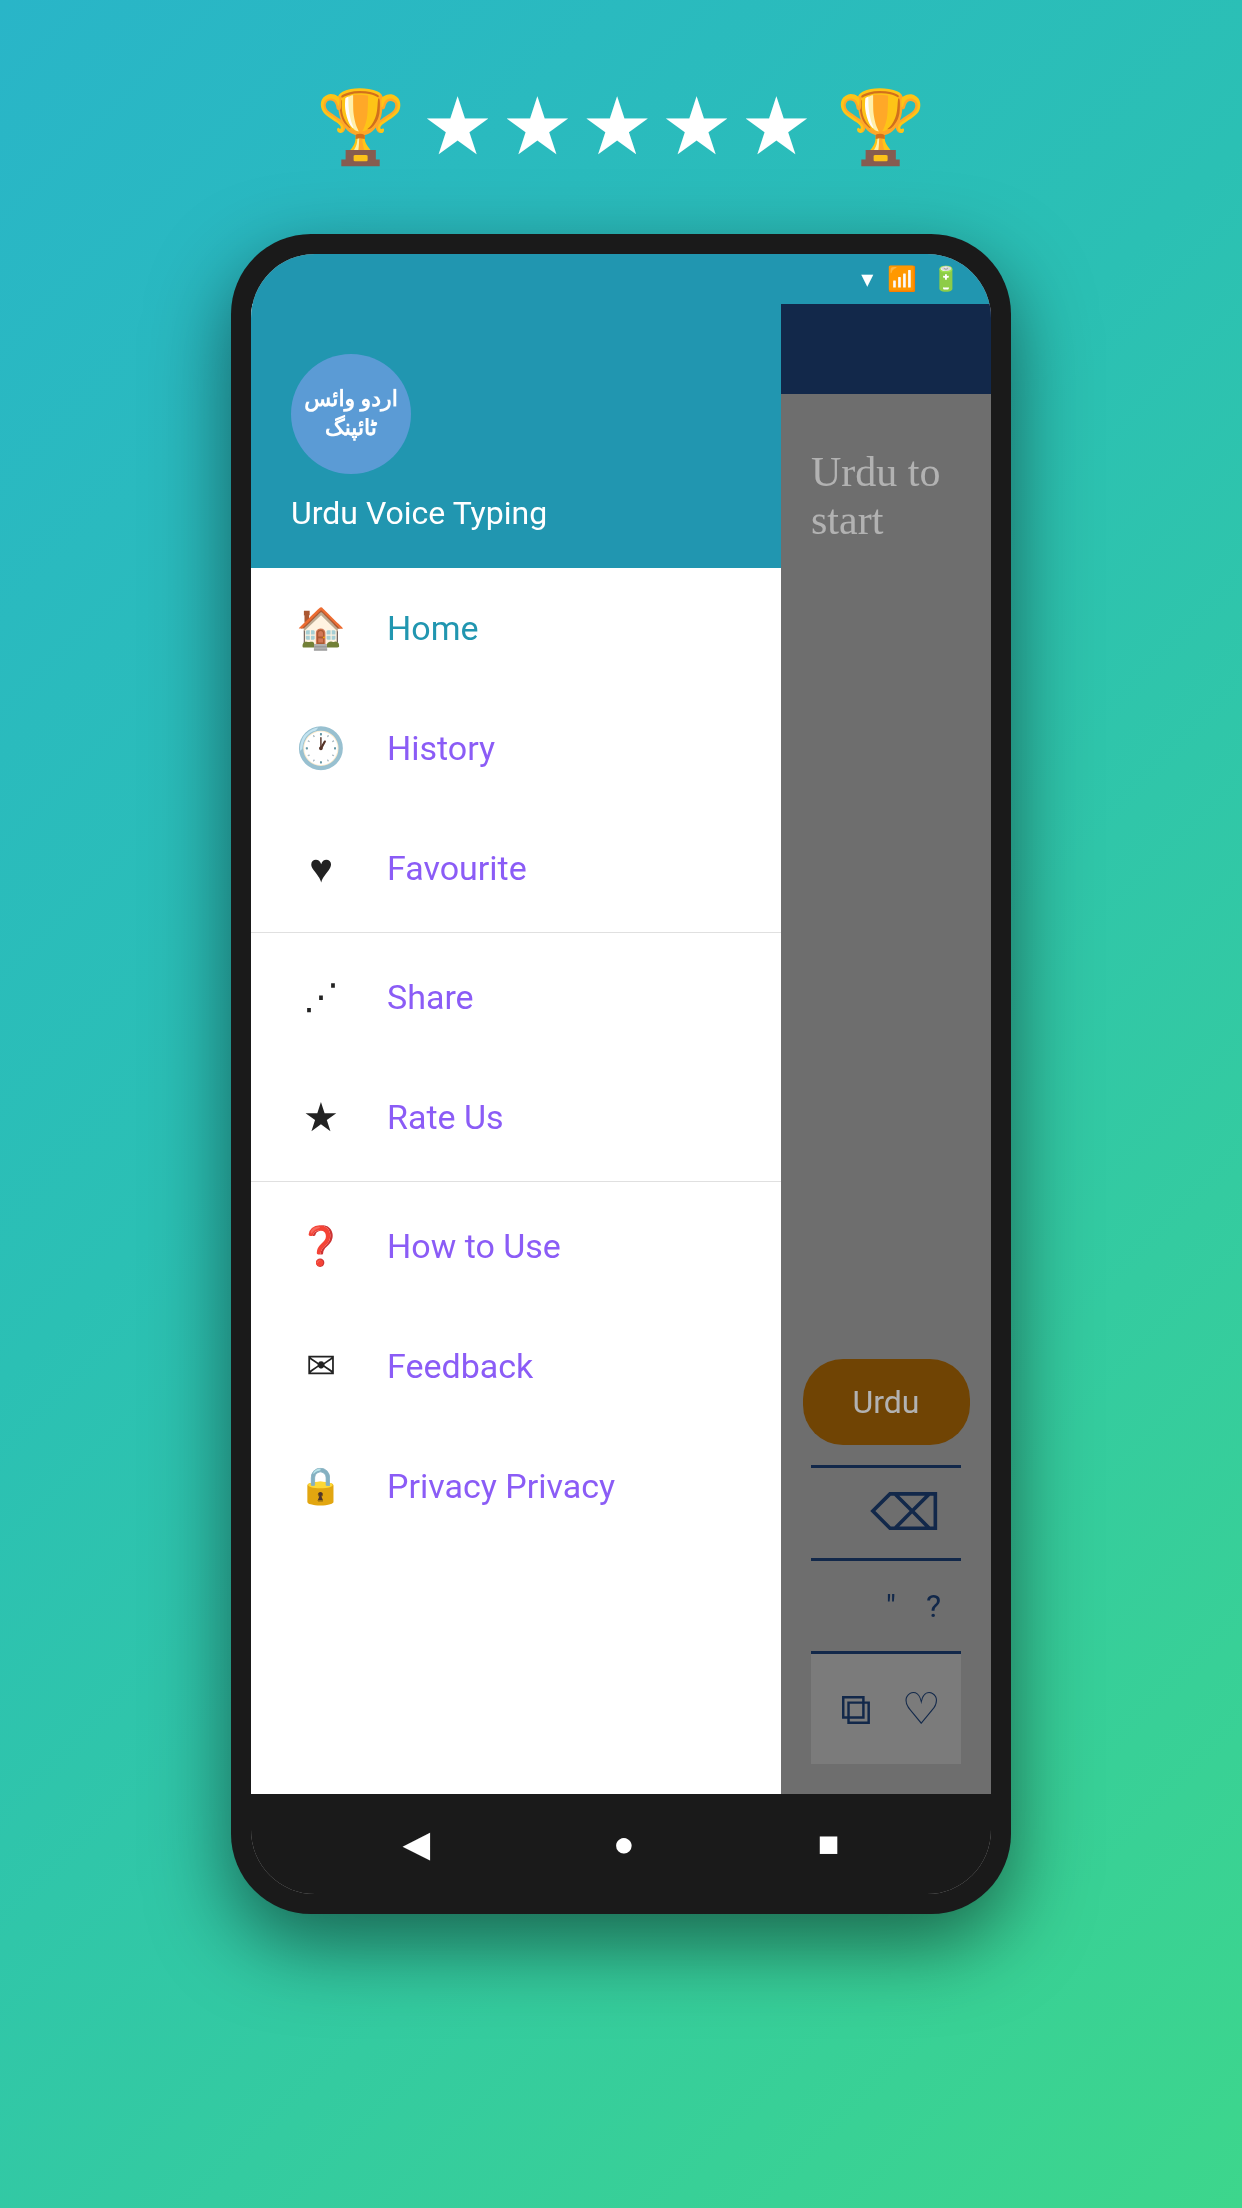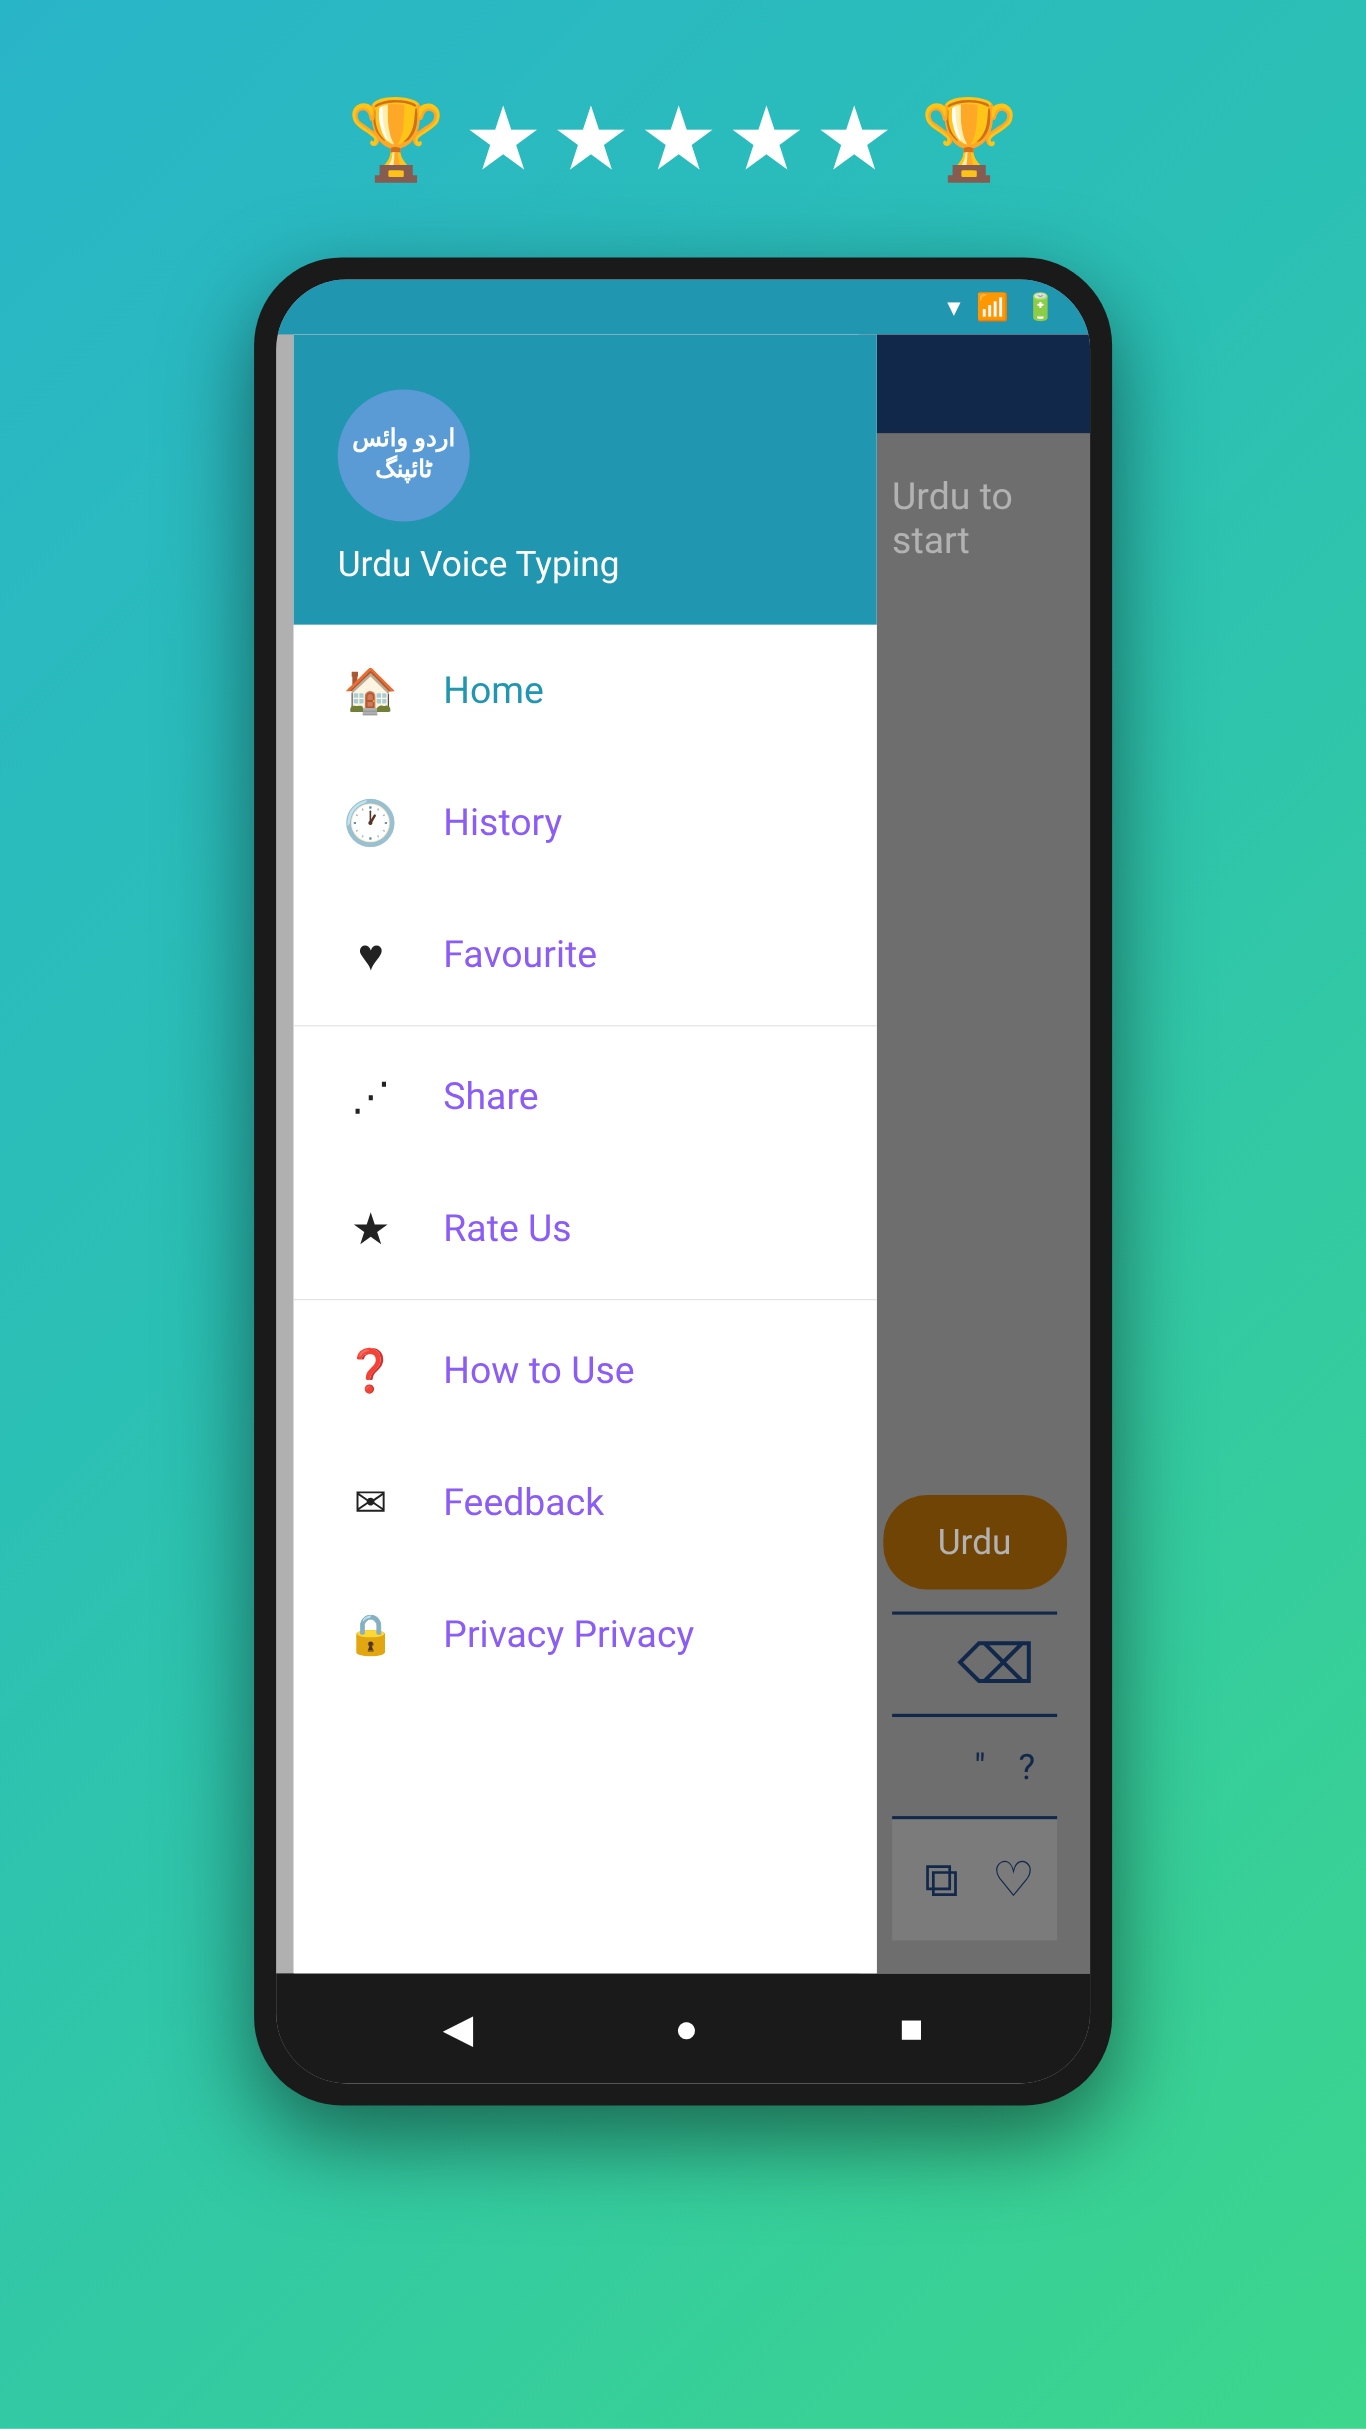--- a/index.html
+++ b/index.html
@@ -85,21 +85,20 @@
     .drawer {
       width: 530px;
       height: 100%;
       background: white;
       position: absolute;
       left: 0;
       top: 0;
       z-index: 10;
       display: flex;
       flex-direction: column;
-      margin-left: 16px;
     }
 
     .drawer-header {
       background: #2196b0;
       padding: 50px 40px 36px 40px;
       display: flex;
       flex-direction: column;
       align-items: flex-start;
     }
 
@@ -199,22 +198,23 @@
       flex: 1;
       background: #9e9e9e;
       padding: 30px;
       display: flex;
       flex-direction: column;
       justify-content: flex-start;
     }
 
     .hint-text {
       color: white;
-      font-size: 34px;
-      margin-top: 8px;
+      font-size: 42px;
+      margin-top: 24px;
+      font-family: Liberation Serif, serif;
     }
 
     .main-spacer { flex: 1; }
 
     .speak-btn {
       background: #a16207;
       color: white;
       border-radius: 40px;
       padding: 24px 50px;
       font-size: 32px;

